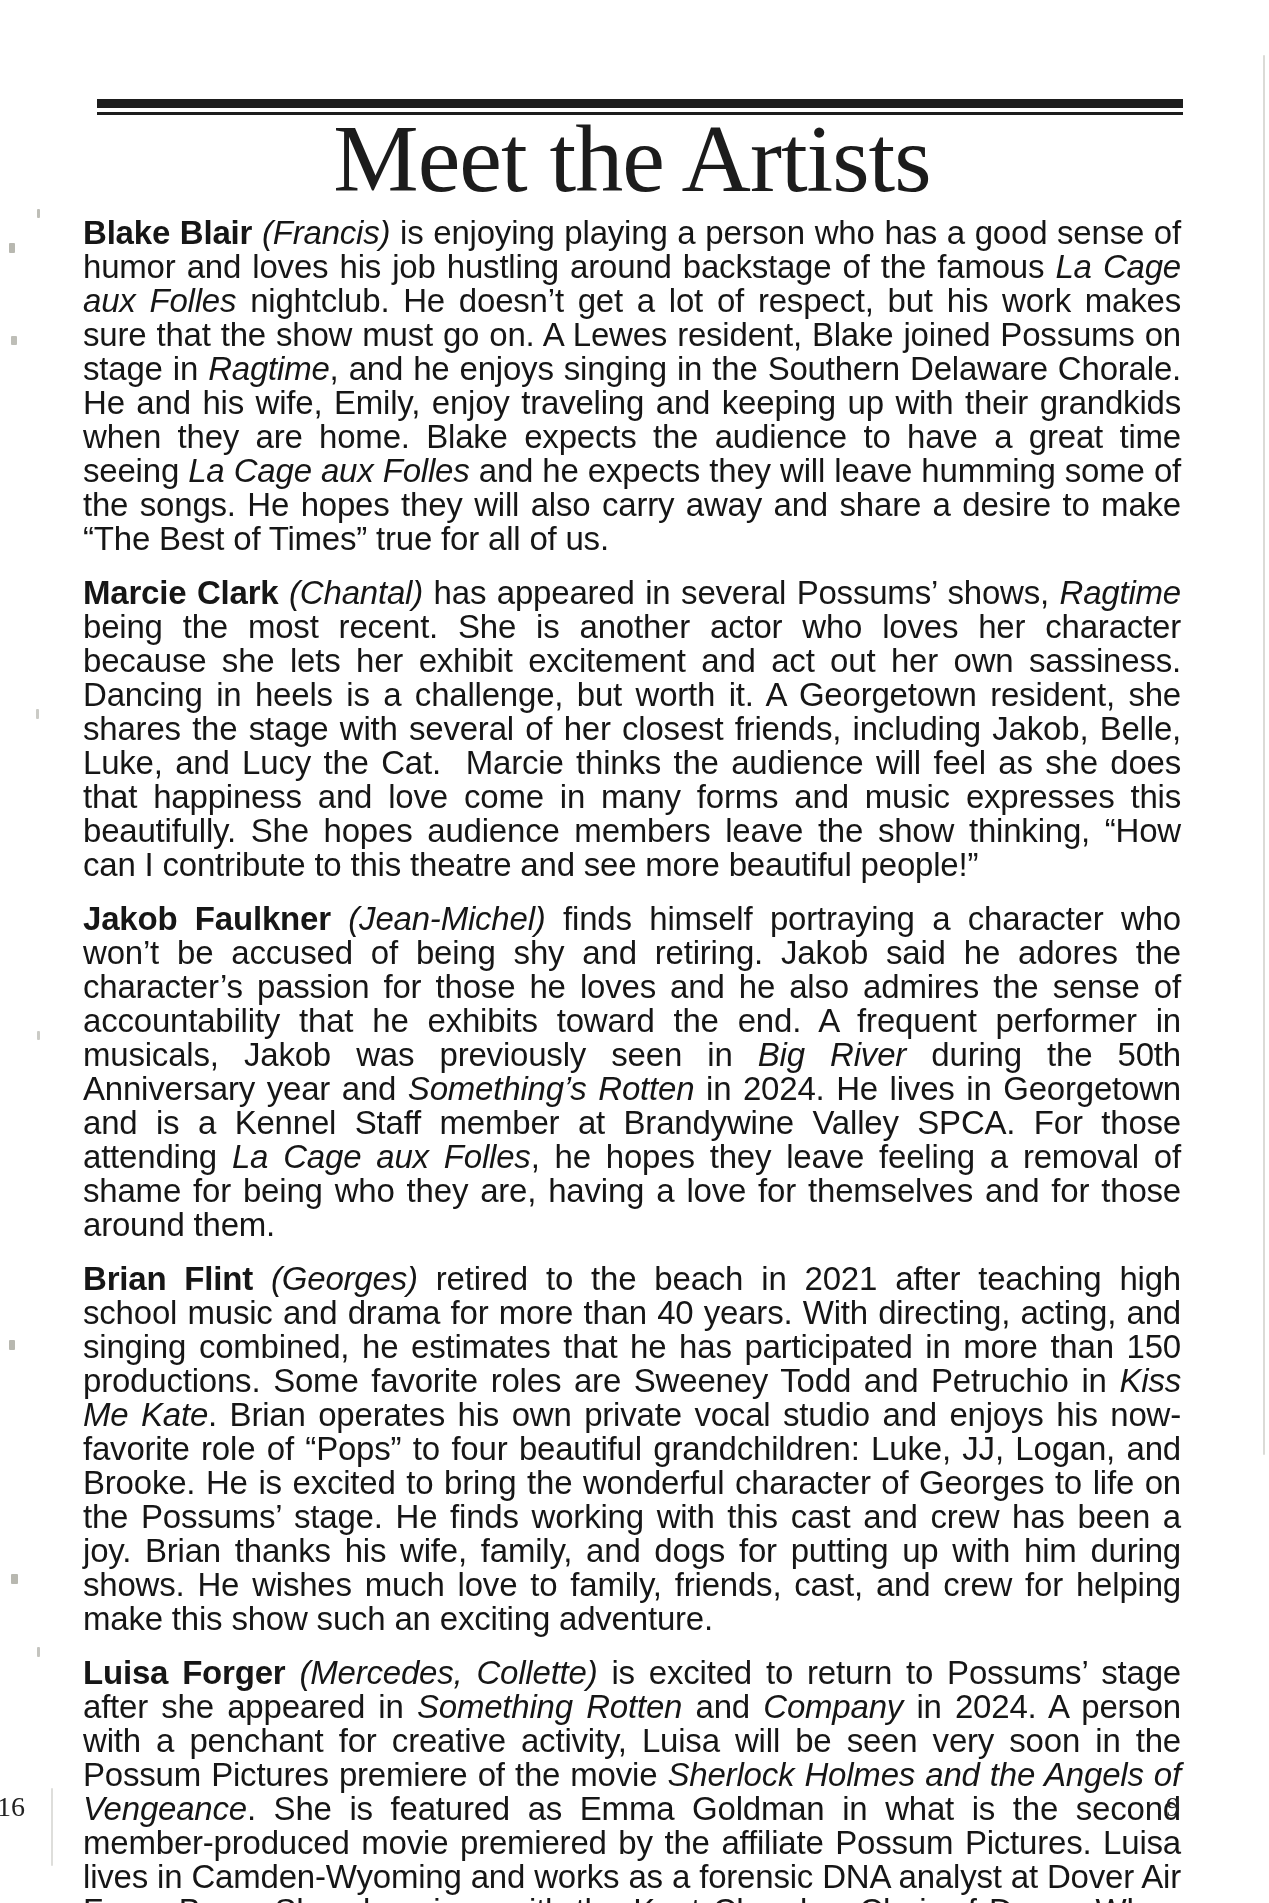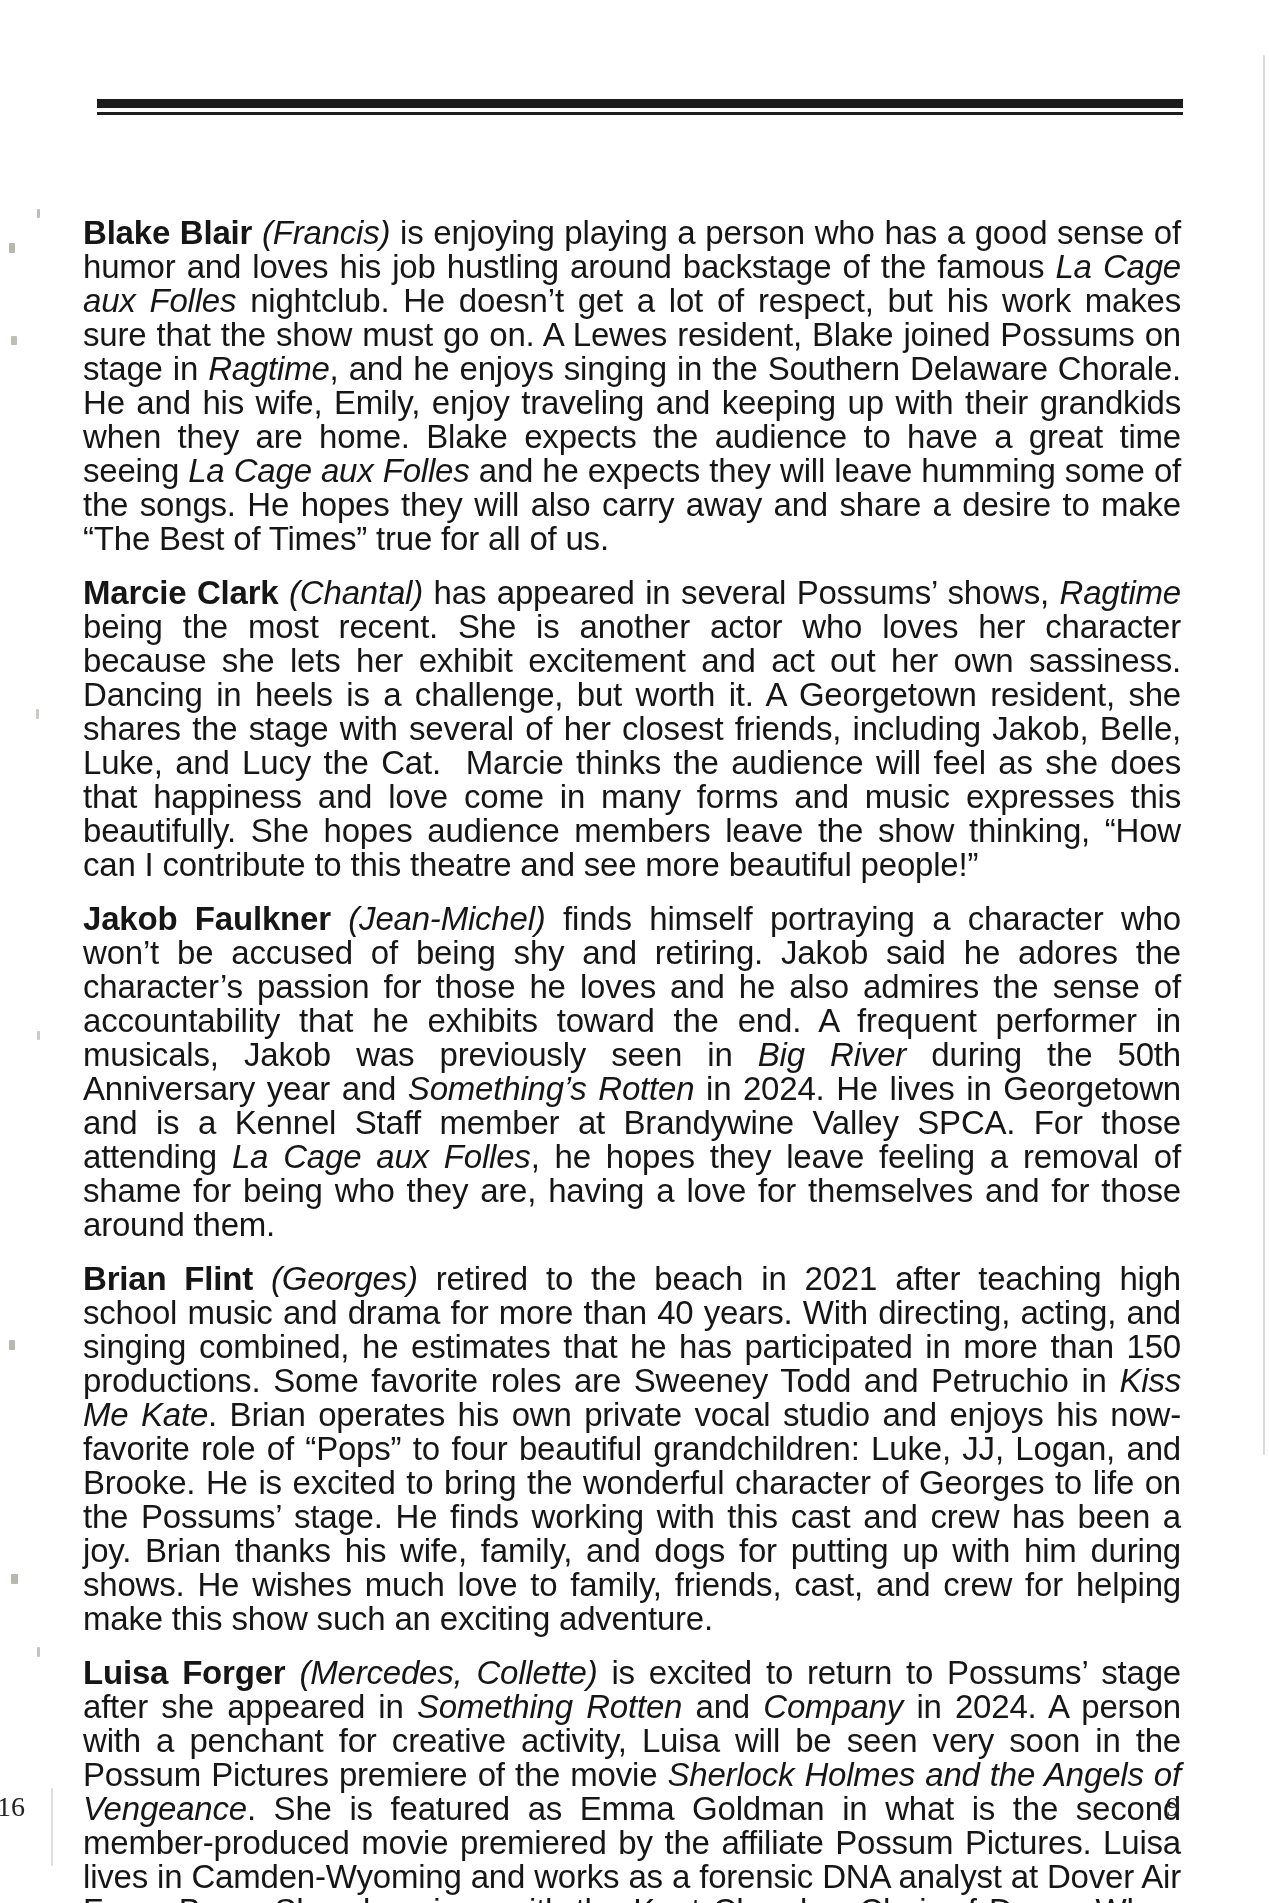--- a/index.html
+++ b/index.html
@@ -59,20 +59,21 @@
   
   .speck { position: absolute; background: #7d7d70; border-radius: 1px; }
 </style>
 </head>
 <body>
 
 <div class="page">
   <div class="rule rule-thick"></div>
   <div class="rule rule-thin"></div>
 
+  <h1 class="title">Meet the Artists</h1>
 
   <main class="bios">
       <p><span class="b">Blake Blair </span><span class="i">(Francis)</span><span> is enjoying playing a person who has a good sense of humor and loves his job hustling around backstage of the famous </span><span class="i">La Cage aux Folles</span><span> nightclub. He doesn’t get a lot of respect, but his work makes sure that the show must go on. A Lewes resident, Blake joined Possums on stage in </span><span class="i">Ragtime</span><span>, and he enjoys singing in the Southern Delaware Chorale. He and his wife, Emily, enjoy traveling and keeping up with their grandkids when they are home. Blake expects the audience to have a great time seeing </span><span class="i">La Cage aux Folles</span><span> and he expects they will leave humming some of the songs. He hopes they will also carry away and share a desire to make “The Best of Times” true for all of us.</span></p>
       <p><span class="b">Marcie Clark </span><span class="i">(Chantal)</span><span> has appeared in several Possums’ shows, </span><span class="i">Ragtime</span><span> being the most recent. She is another actor who loves her character because she lets her exhibit excitement and act out her own sassiness. Dancing in heels is a challenge, but worth it. A Georgetown resident, she shares the stage with several of her closest friends, including Jakob, Belle, Luke, and Lucy the Cat.&nbsp; Marcie thinks the audience will feel as she does that happiness and love come in many forms and music expresses this beautifully. She hopes audience members leave the show thinking, “How can I contribute to this theatre and see more beautiful people!”</span></p>
       <p><span class="b">Jakob Faulkner </span><span class="i">(Jean-Michel)</span><span> finds himself portraying a character who won’t be accused of being shy and retiring. Jakob said he adores the character’s passion for those he loves and he also admires the sense of accountability that he exhibits toward the end. A frequent performer in musicals, Jakob was previously seen in </span><span class="i">Big River</span><span> during the 50th Anniversary year and </span><span class="i">Something’s Rotten</span><span> in 2024. He lives in Georgetown and is a Kennel Staff member at Brandywine Valley SPCA. For those attending </span><span class="i">La Cage aux Folles</span><span>, he hopes they leave feeling a removal of shame for being who they are, having a love for themselves and for those around them.</span></p>
       <p><span class="b">Brian Flint </span><span class="i">(Georges)</span><span> retired to the beach in 2021 after teaching high school music and drama for more than 40 years. With directing, acting, and singing combined, he estimates that he has participated in more than 150 productions. Some favorite roles are Sweeney Todd and Petruchio in </span><span class="i">Kiss Me Kate</span><span>. Brian operates his own private vocal studio and enjoys his now-favorite role of “Pops” to four beautiful grandchildren: Luke, JJ, Logan, and Brooke. He is excited to bring the wonderful character of Georges to life on the Possums’ stage. He finds working with this cast and crew has been a joy. Brian thanks his wife, family, and dogs for putting up with him during shows. He wishes much love to family, friends, cast, and crew for helping make this show such an exciting adventure.</span></p>
       <p><span class="b">Luisa Forger </span><span class="i">(Mercedes, Collette)</span><span> is excited to return to Possums’ stage after she appeared in </span><span class="i">Something Rotten</span><span> and </span><span class="i">Company</span><span> in 2024. A person with a penchant for creative activity, Luisa will be seen very soon in the Possum Pictures premiere of the movie </span><span class="i">Sherlock Holmes and the Angels of Vengeance</span><span>. She is featured as Emma Goldman in what is the second member-produced movie premiered by the affiliate Possum Pictures. Luisa lives in Camden-Wyoming and works as a forensic DNA analyst at Dover Air Force Base. She also sings with the Kent Chamber Choir of Dover. When not performing, Luisa hangs out with her three cats and takes on home projects. She thanks her parents, JGA and SED, for their love and support. She hopes everyone enjoys </span><span class="i">La Cage aux Folles</span><span>.</span></p>
     </main>
 
   <div class="pg pg-left">16</div>

